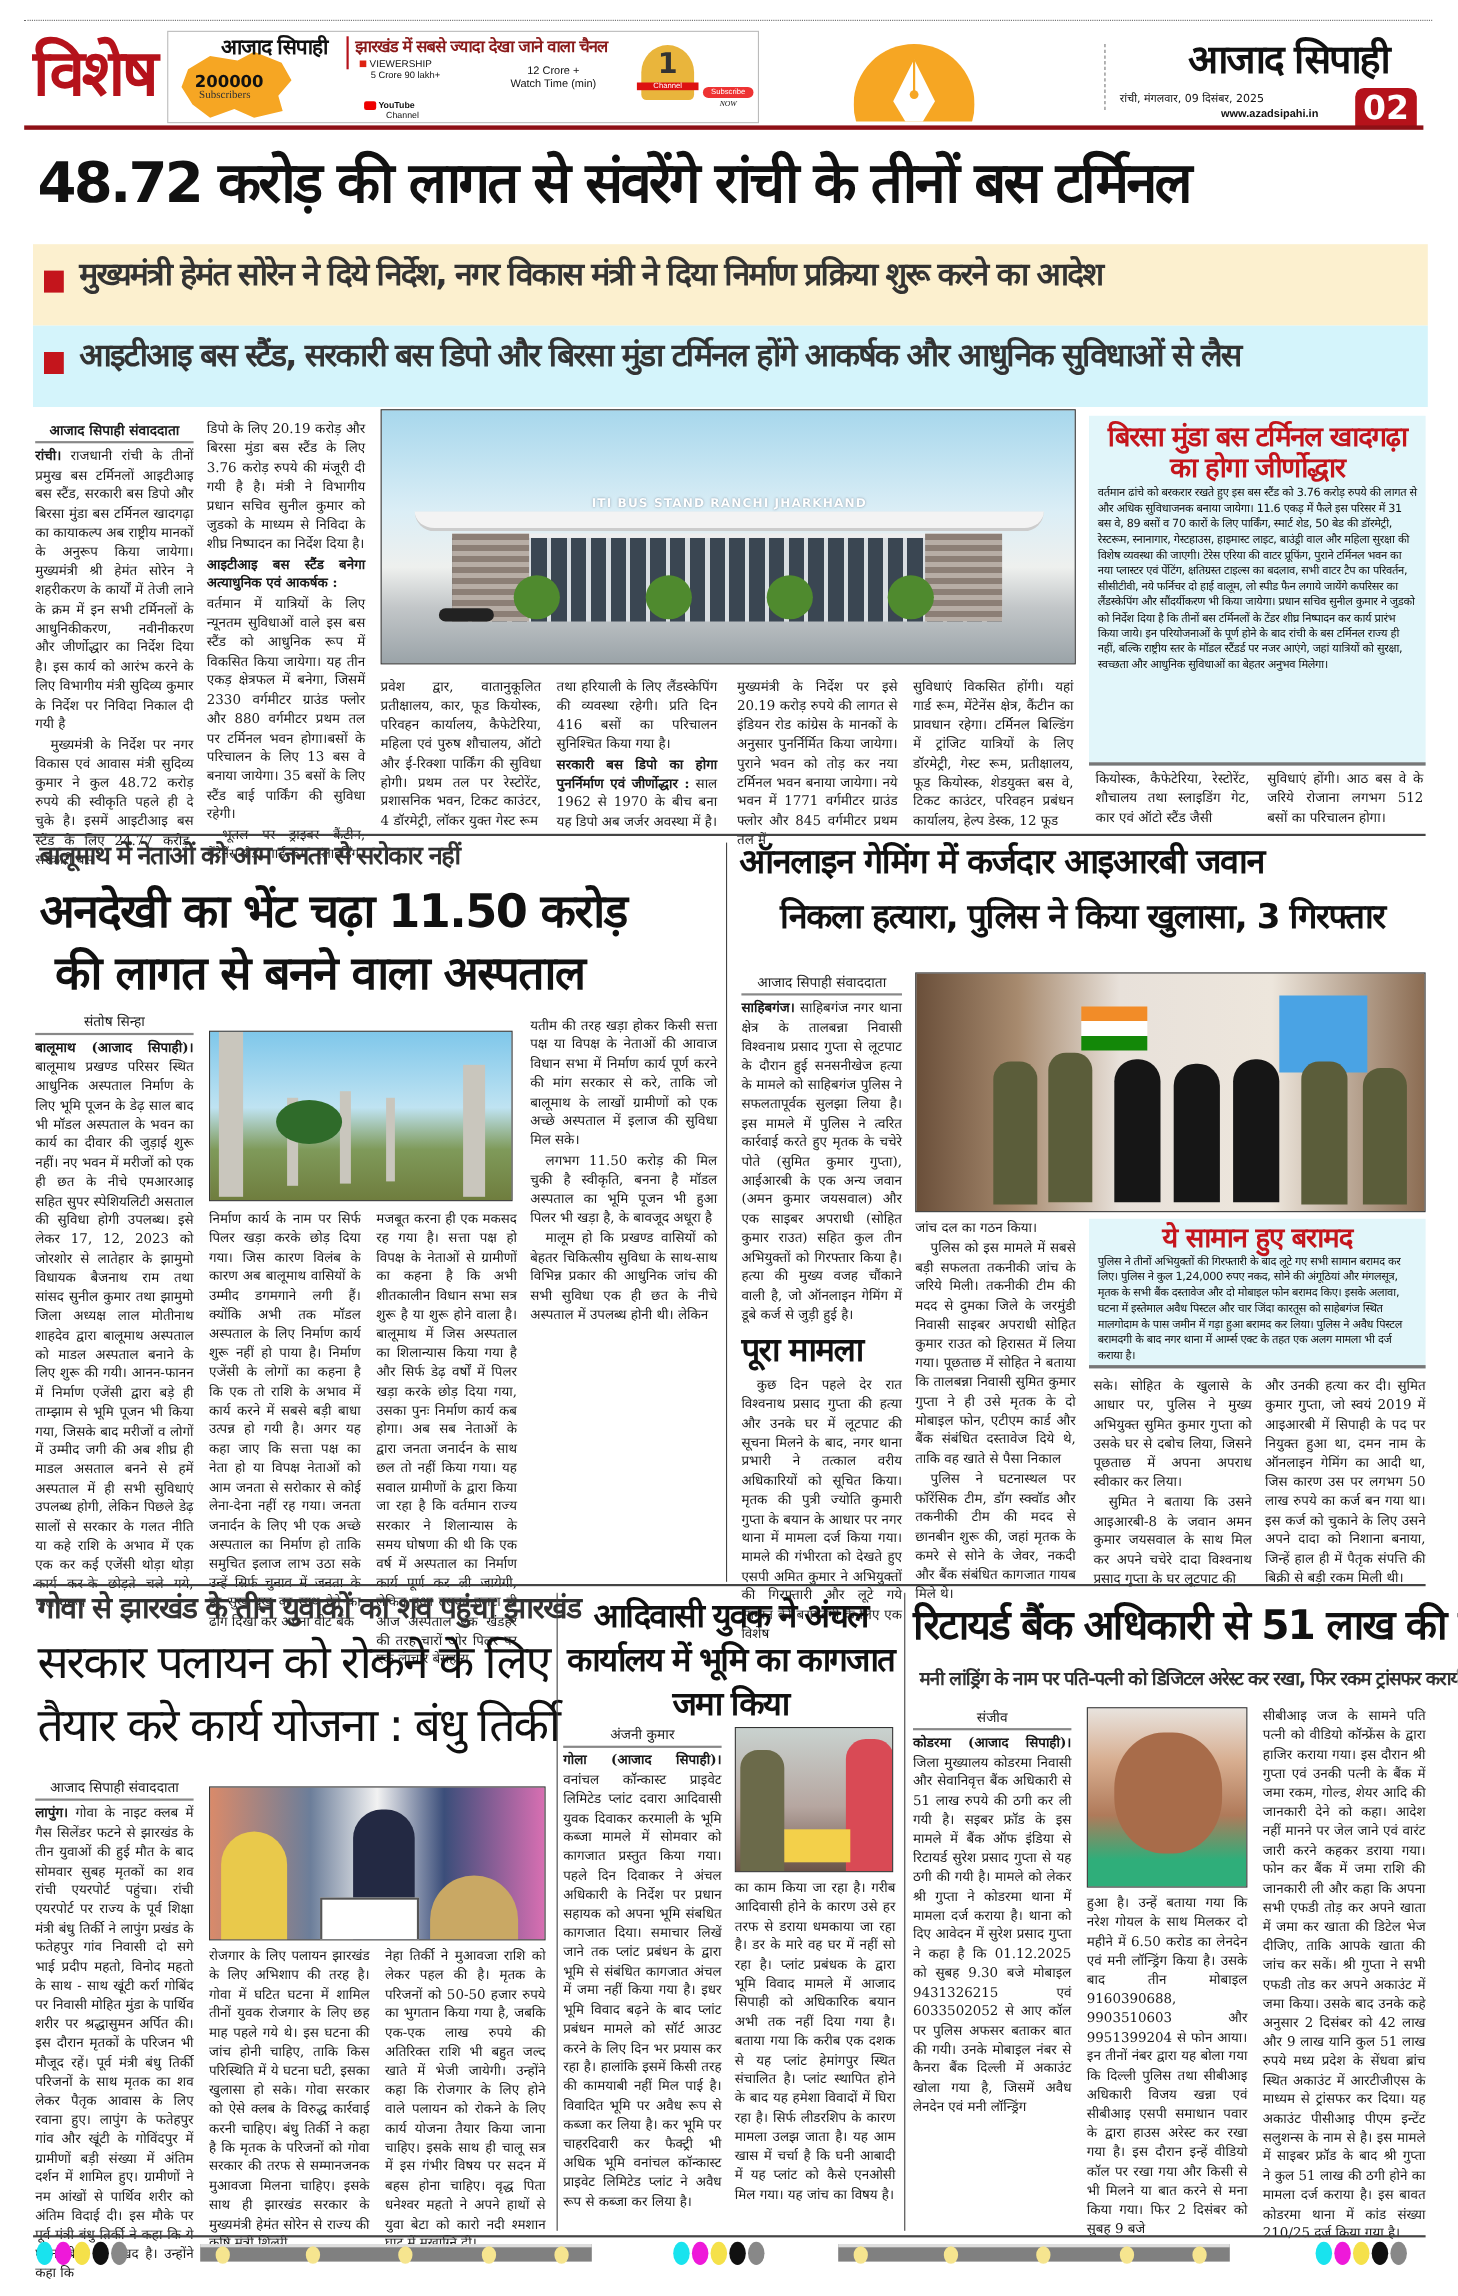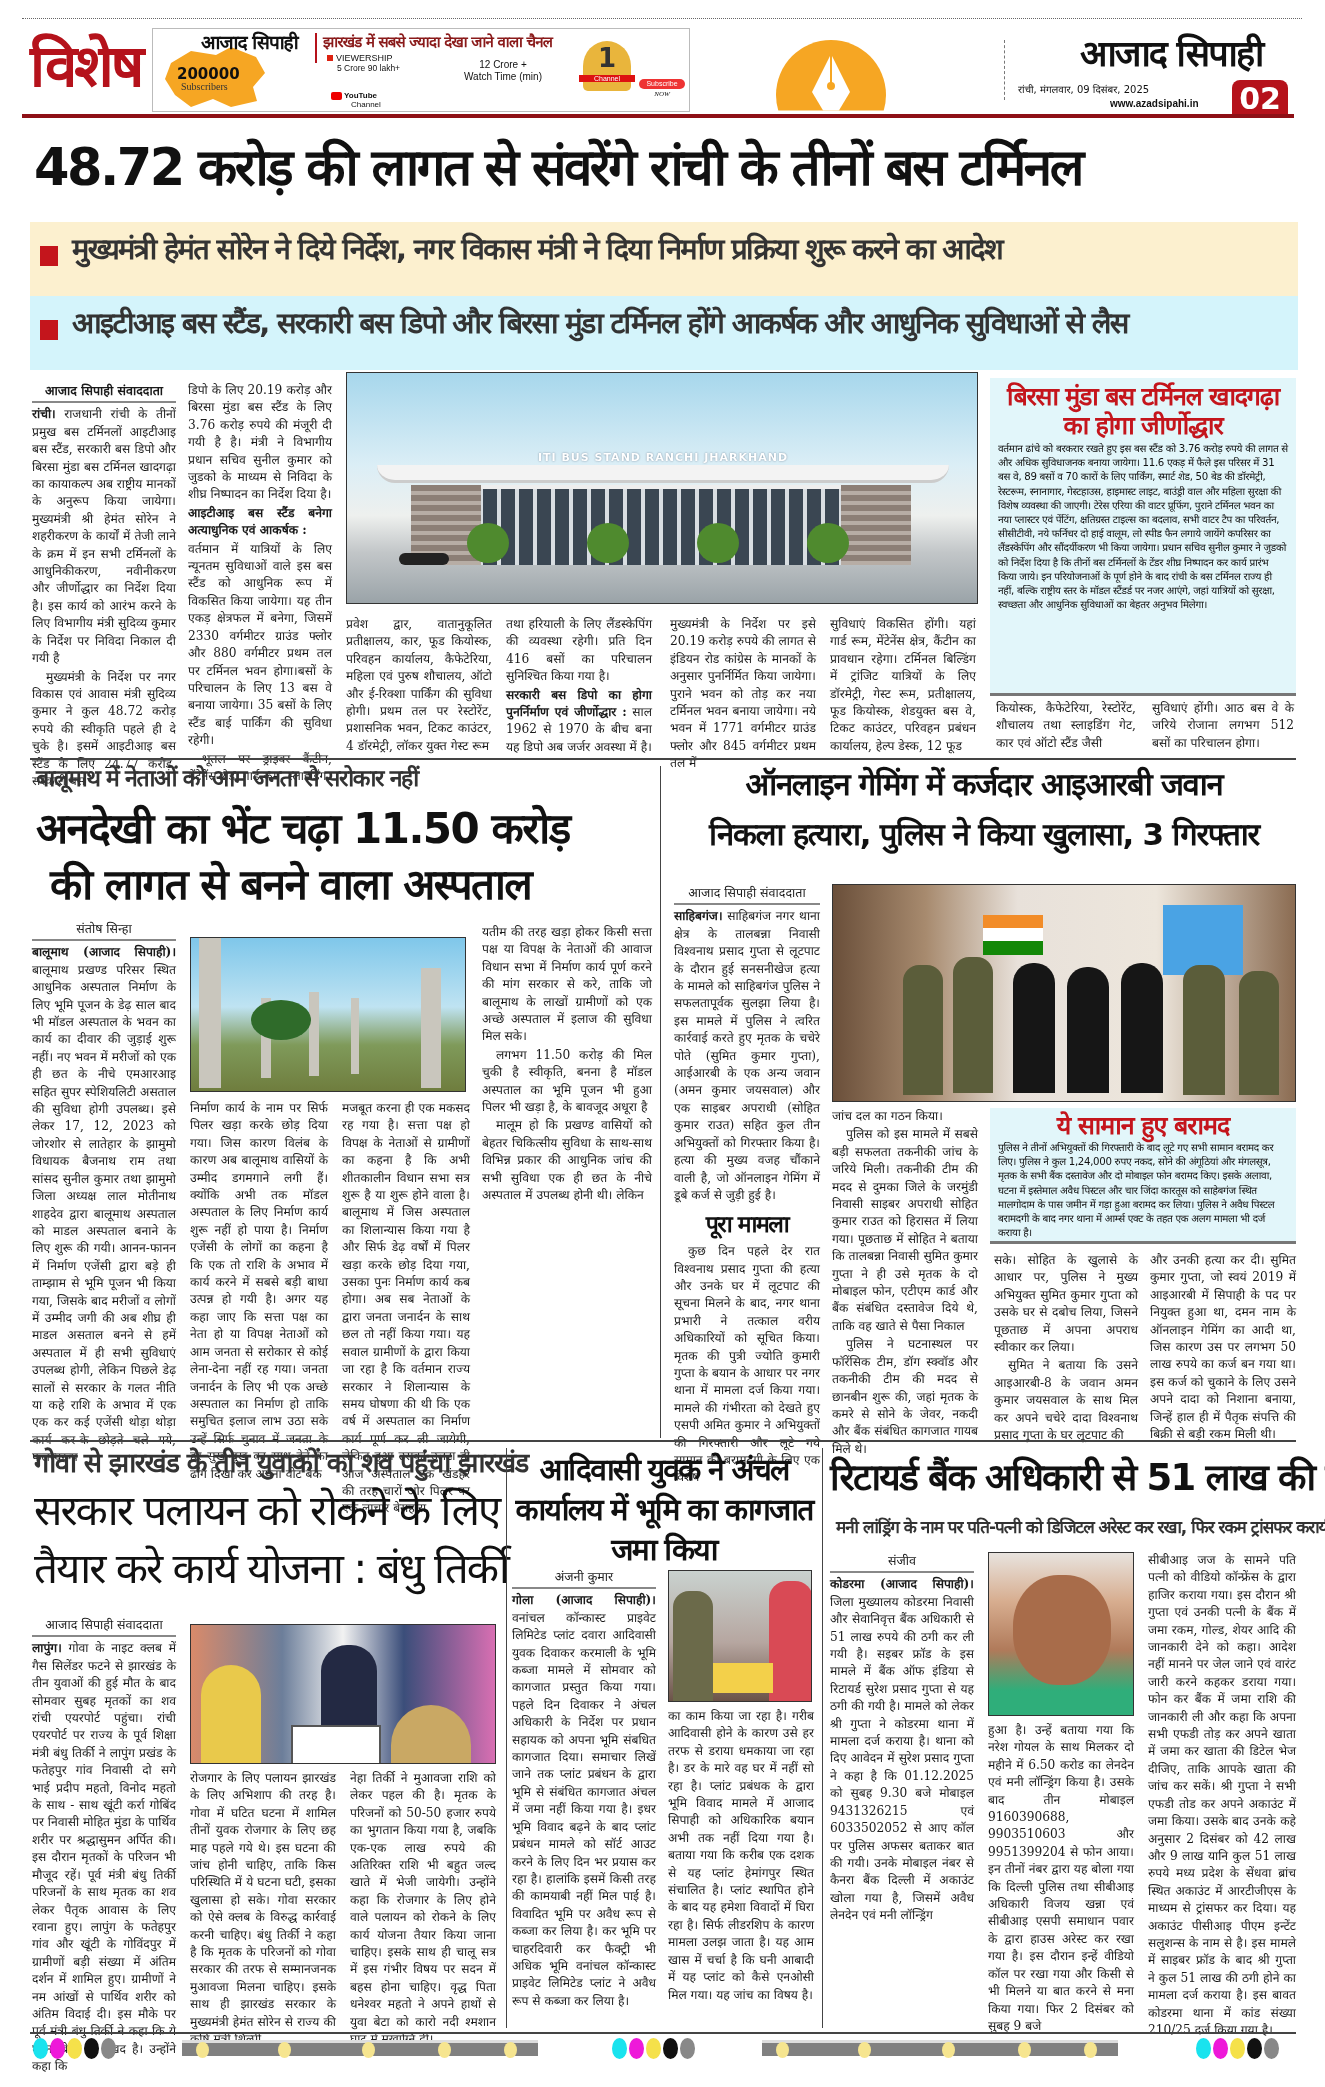--- a/index.html
+++ b/index.html
@@ -155,27 +155,27 @@
     <p>मजबूत करना ही एक मकसद रह गया है। सत्ता पक्ष हो विपक्ष के नेताओं से ग्रामीणों का कहना है कि अभी शीतकालीन विधान सभा सत्र शुरू है या शुरू होने वाला है। बालूमाथ में जिस अस्पताल का शिलान्यास किया गया है और सिर्फ डेढ़ वर्षों में पिलर खड़ा करके छोड़ दिया गया, उसका पुनः निर्माण कार्य कब होगा। अब सब नेताओं के द्वारा जनता जनार्दन के साथ छल तो नहीं किया गया। यह सवाल ग्रामीणों के द्वारा किया जा रहा है कि वर्तमान राज्य सरकार ने शिलान्यास के समय घोषणा की थी कि एक वर्ष में अस्पताल का निर्माण कार्य पूर्ण कर ली जायेगी, लेकिन हुआ उसका उलटा ही आज अस्पताल एक खंडहर की तरह चारों ओर पिलर पर एक लाचार बेसहारा</p>
   </div>
 <div class="abs col" style="left:482px;top:924px;width:170px">
   <p>यतीम की तरह खड़ा होकर किसी सत्ता पक्ष या विपक्ष के नेताओं की आवाज विधान सभा में निर्माण कार्य पूर्ण करने की मांग सरकार से करे, ताकि जो बालूमाथ के लाखों ग्रामीणों को एक अच्छे अस्पताल में इलाज की सुविधा मिल सके।</p>
   <p style="text-indent:14px">लगभग 11.50 करोड़ की मिल चुकी है स्वीकृति, बनना है मॉडल अस्पताल का भूमि पूजन भी हुआ पिलर भी खड़ा है, के बावजूद अधूरा है</p>
   <p style="text-indent:14px">मालूम हो कि प्रखण्ड वासियों को बेहतर चिकित्सीय सुविधा के साथ-साथ विभिन्न प्रकार की आधुनिक जांच की सभी सुविधा एक ही छत के नीचे अस्पताल में उपलब्ध होनी थी। लेकिन</p>
 </div>
 
 <div class="vrule" style="left:660px;top:766px;height:672px"></div>
 
-<div class="abs hl" style="left:672px;top:768px;width:624px;text-align:center;font-size:31px;letter-spacing:-1.3px;white-space:nowrap">ऑनलाइन गेमिंग में कर्जदार आइआरबी जवान</div>
+<div class="abs hl" style="left:672px;top:768px;width:624px;font-size:31px;letter-spacing:-1.3px;white-space:nowrap">ऑनलाइन गेमिंग में कर्जदार आइआरबी जवान</div>
 <div class="abs hl" style="left:672px;top:818px;width:624px;text-align:center;font-size:31px;letter-spacing:-1.3px;white-space:nowrap">निकला हत्यारा, पुलिस ने किया खुलासा, 3 गिरफ्तार</div>
 
 <div class="abs col" style="left:674px;top:884px;width:146px">
   <div class="byline" style="font-weight:normal">आजाद सिपाही संवाददाता</div>
   <p><b>साहिबगंज।</b> <span>साहिबगंज नगर थाना क्षेत्र के तालबन्ना निवासी विश्वनाथ प्रसाद गुप्ता से लूटपाट के दौरान हुई सनसनीखेज हत्या के मामले को साहिबगंज पुलिस ने सफलतापूर्वक सुलझा लिया है। इस मामले में पुलिस ने त्वरित कार्रवाई करते हुए मृतक के चचेरे पोते (सुमित कुमार गुप्ता), आईआरबी के एक अन्य जवान (अमन कुमार जयसवाल) और एक साइबर अपराधी (सोहित कुमार राउत) सहित कुल तीन अभियुक्तों को गिरफ्तार किया है। हत्या की मुख्य वजह चौंकाने वाली है, जो ऑनलाइन गेमिंग में डूबे कर्ज से जुड़ी हुई है।</span></p>
-  <p class="hl" style="font-size:23px;text-align:center;margin:8px 0 6px">पूरा मामला</p>
+  <p class="hl" style="font-size:30px;text-align:left;margin:8px 0 6px">पूरा मामला</p>
   <p style="text-indent:14px">कुछ दिन पहले देर रात विश्वनाथ प्रसाद गुप्ता की हत्या और उनके घर में लूटपाट की सूचना मिलने के बाद, नगर थाना प्रभारी ने तत्काल वरीय अधिकारियों को सूचित किया। मृतक की पुत्री ज्योति कुमारी गुप्ता के बयान के आधार पर नगर थाना में मामला दर्ज किया गया। मामले की गंभीरता को देखते हुए एसपी अमित कुमार ने अभियुक्तों की गिरफ्तारी और लूटे गये सामान की बरामदगी के लिए एक विशेष</p>
 </div>
 <div class="photo" style="left:832px;top:884px;width:464px;height:218px;background:linear-gradient(90deg,#6a4f3a 0%,#a78a6e 20%,#e8e1da 40%,#ede6dc 70%,#8b6c52 100%)">
   <div class="abs" style="left:150px;top:30px;width:60px;height:40px;background:linear-gradient(#f28c28 33%,#fff 33% 66%,#138808 66%)"></div>
   <div class="abs" style="left:330px;top:20px;width:80px;height:70px;background:#4aa3e4"></div>
   <div class="abs" style="left:70px;top:80px;width:40px;height:130px;background:#5b5d3a;border-radius:16px 16px 0 0"></div>
   <div class="abs" style="left:120px;top:72px;width:40px;height:136px;background:#5b5d3a;border-radius:16px 16px 0 0"></div>
   <div class="abs" style="left:180px;top:78px;width:42px;height:130px;background:#161616;border-radius:20px 20px 0 0"></div>
   <div class="abs" style="left:234px;top:82px;width:42px;height:126px;background:#161616;border-radius:20px 20px 0 0"></div>
   <div class="abs" style="left:288px;top:78px;width:42px;height:130px;background:#161616;border-radius:20px 20px 0 0"></div>

